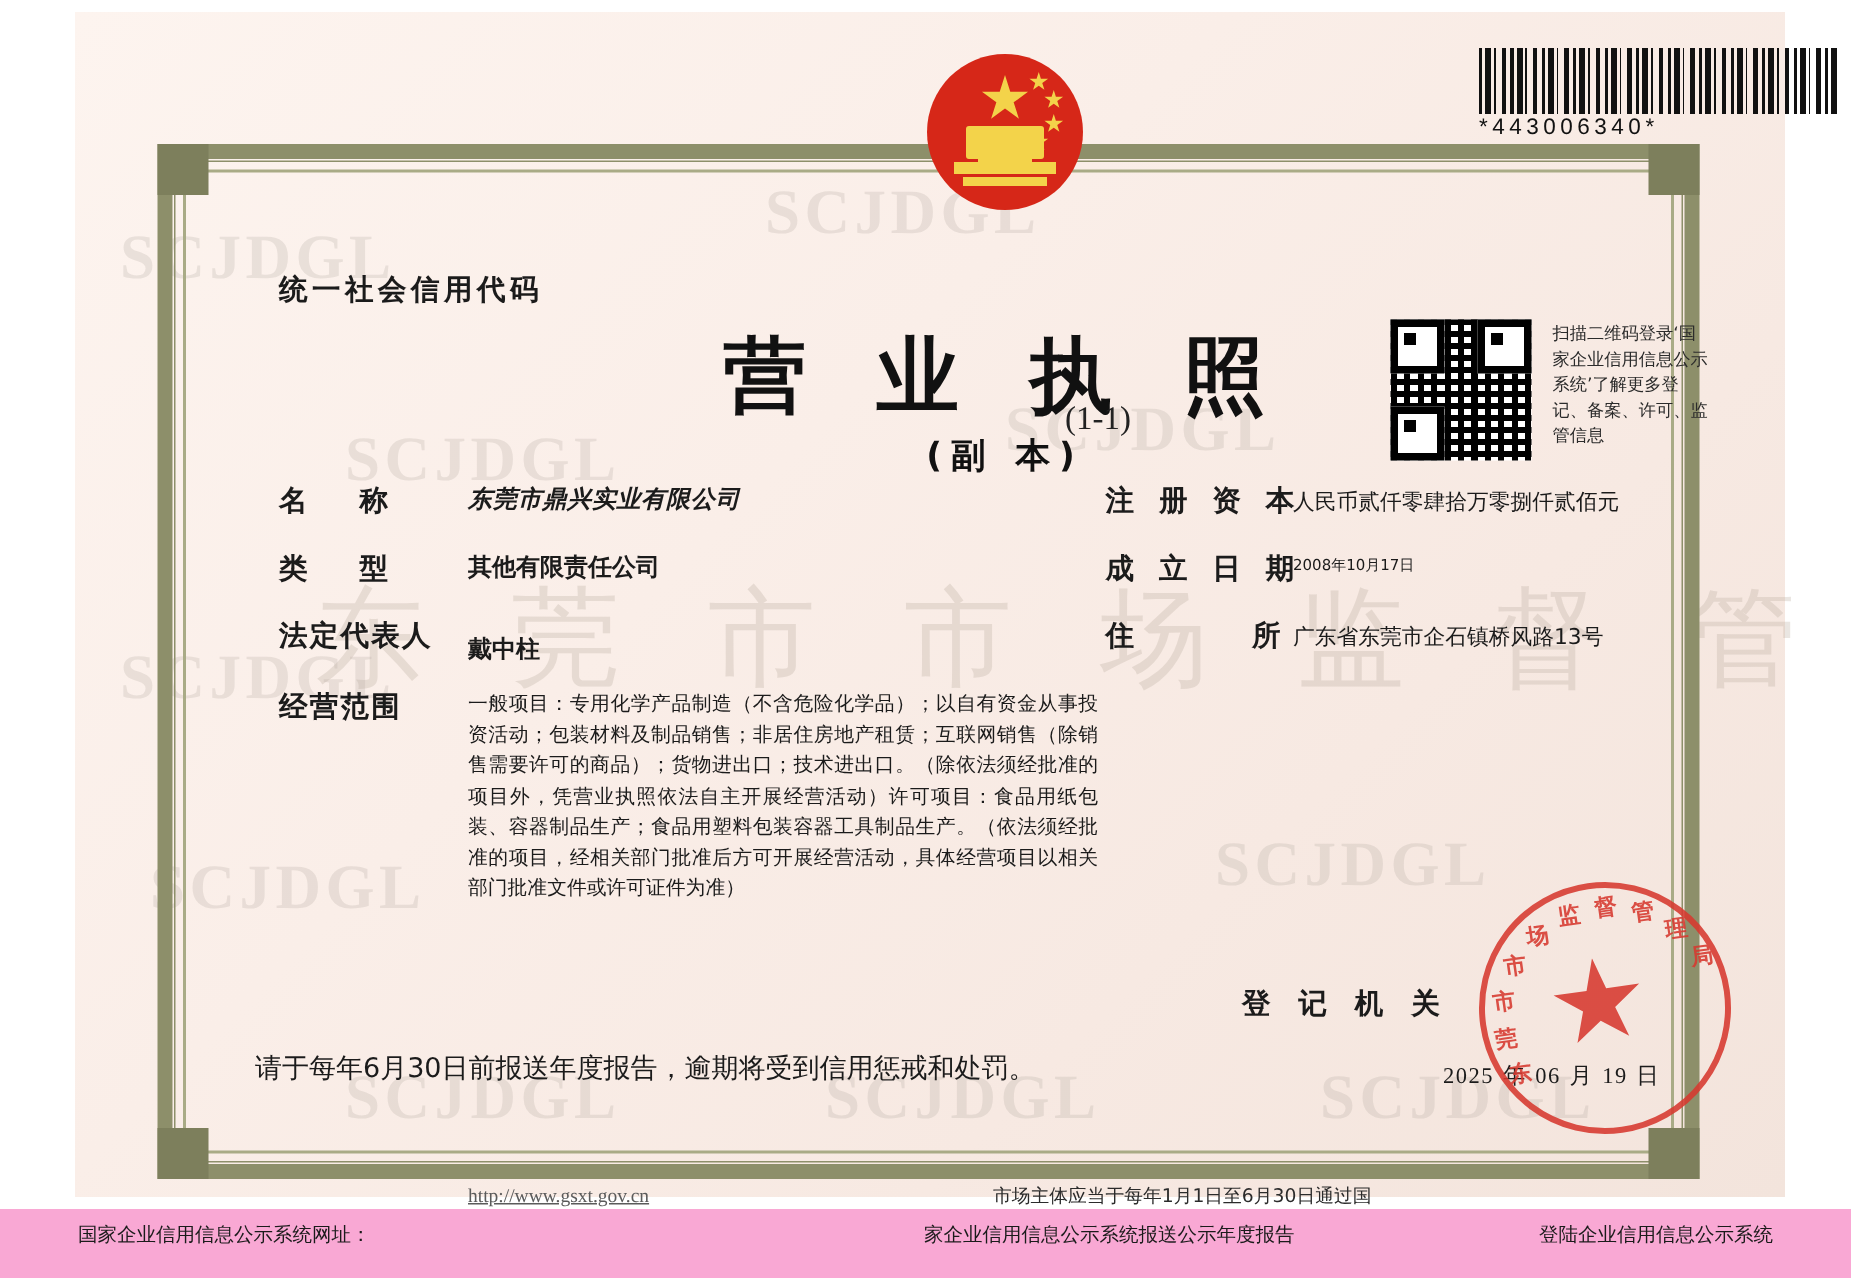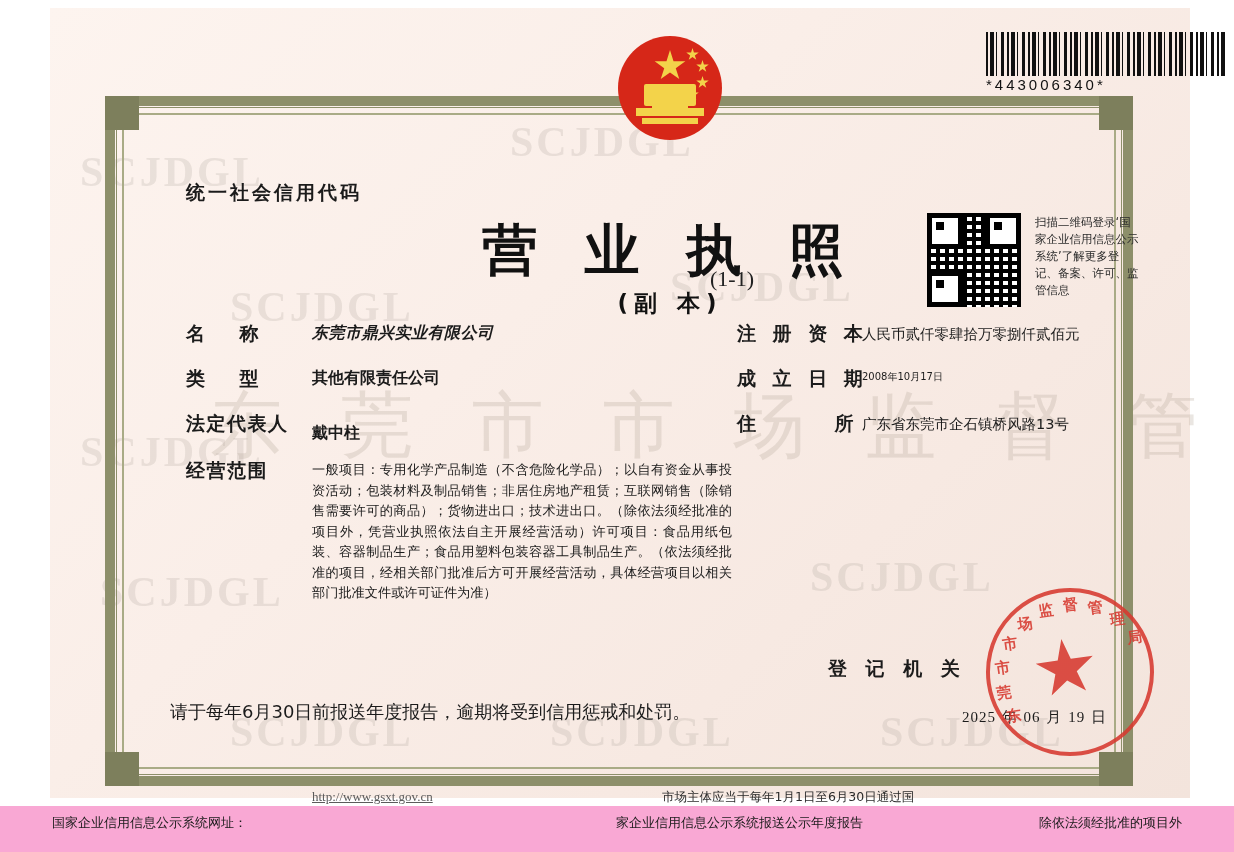--- a/index.html
+++ b/index.html
@@ -533,16 +533,16 @@
 
     <div class="note1">请于每年6月30日前报送年度报告，逾期将受到信用惩戒和处罚。</div>
     <div class="url">http://www.gsxt.gov.cn</div>
     <div class="mid-note">市场主体应当于每年1月1日至6月30日通过国</div>
 
   </div>
 
   <div class="footer">
     <div class="f-left">国家企业信用信息公示系统网址：</div>
     <div class="f-mid">家企业信用信息公示系统报送公示年度报告</div>
-    <div class="f-right">除依法须经批准的项目外</div>
+    <div class="f-right">登陆企业信用信息公示系统</div>
   </div>
 
 </div>
 
 </body></html>

